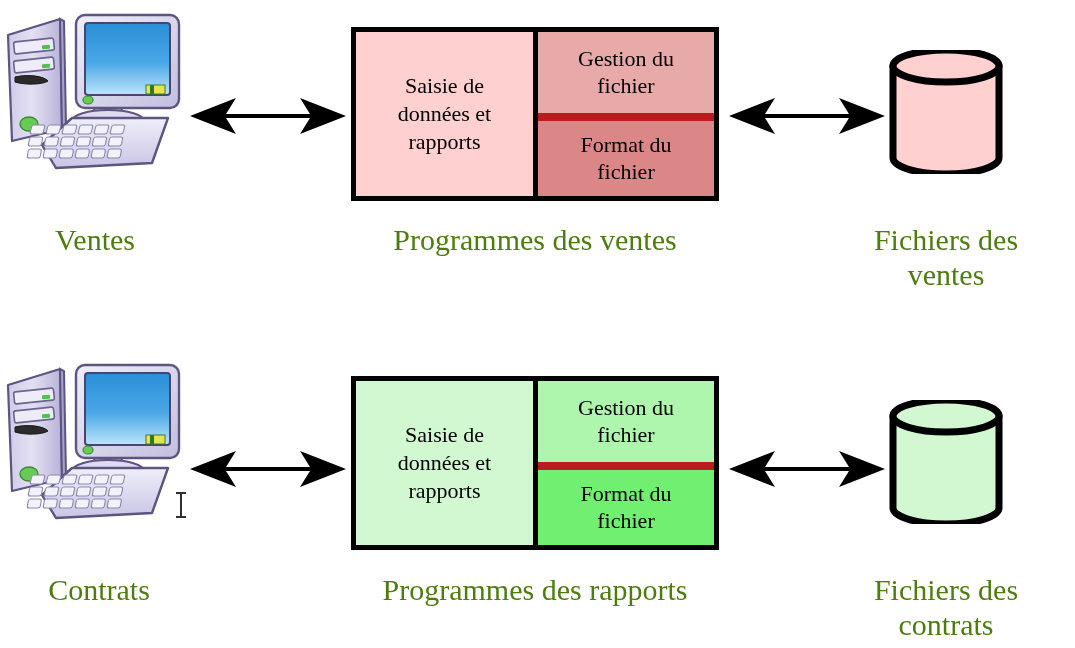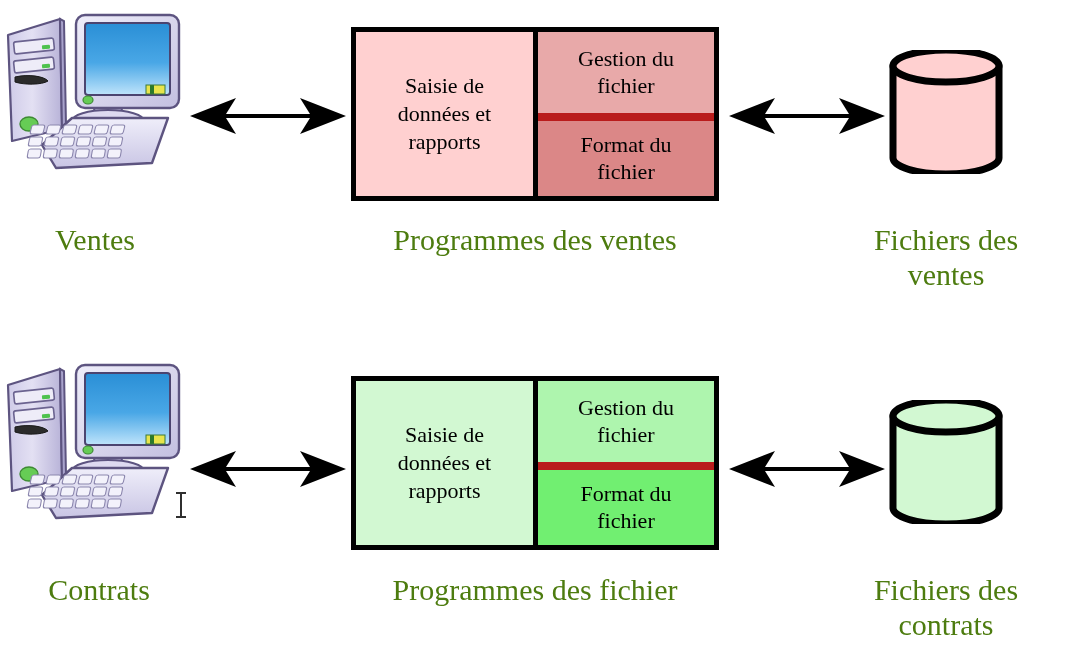--- a/index.html
+++ b/index.html
@@ -278,21 +278,21 @@
 données et
 rapports</div>
     <div class="right-col" style="flex:0 0 181px;">
       <div class="right-cell" style="flex:0 0 81px; background:#aef5ae;">Gestion du
 fichier</div>
       <div class="right-cell second" style="flex:1 1 auto; background:#71ef71;">Format du
 fichier</div>
     </div>
   </div>
 
-  <div class="caption" style="left:316px; top:572px; width:438px;">Programmes des fichier</div>
+  <div class="caption" style="left:316px; top:572px; width:438px;">Programmes des rapports</div>
 
   <div class="arrow" style="left:727px; top:443px; width:160px; height:52px;">
     <svg width="160" height="52" viewBox="0 0 160 52" xmlns="http://www.w3.org/2000/svg">
       <path d="M2 26 L48 8 L38 24 L122 24 L112 8 L158 26 L112 44 L122 28 L38 28 L48 44 Z" fill="#000000"></path>
     </svg>
   </div>
 
   <div class="cyl" style="left:886px; top:400px; width:120px; height:124px;">
     <svg width="120" height="124" viewBox="0 0 120 124" xmlns="http://www.w3.org/2000/svg">
       <path d="M7 16 L7 108 A53 16 0 0 0 113 108 L113 16 Z" fill="#d2f8d2" stroke="#000000" stroke-width="7" stroke-linejoin="round"></path>

